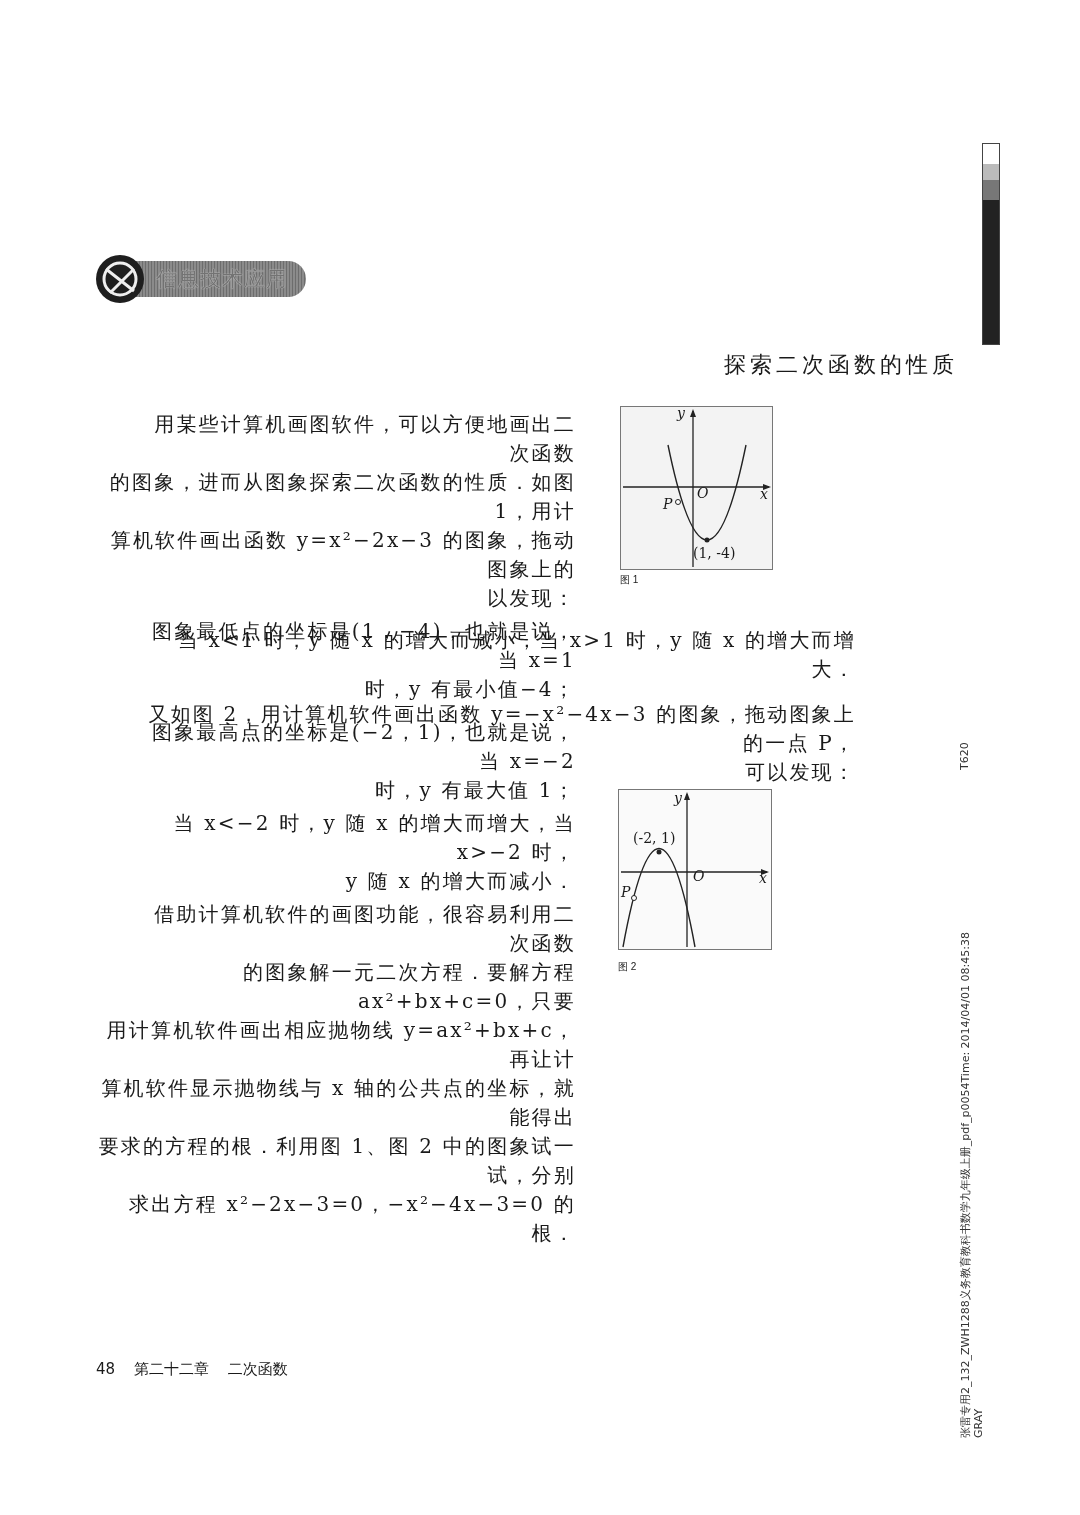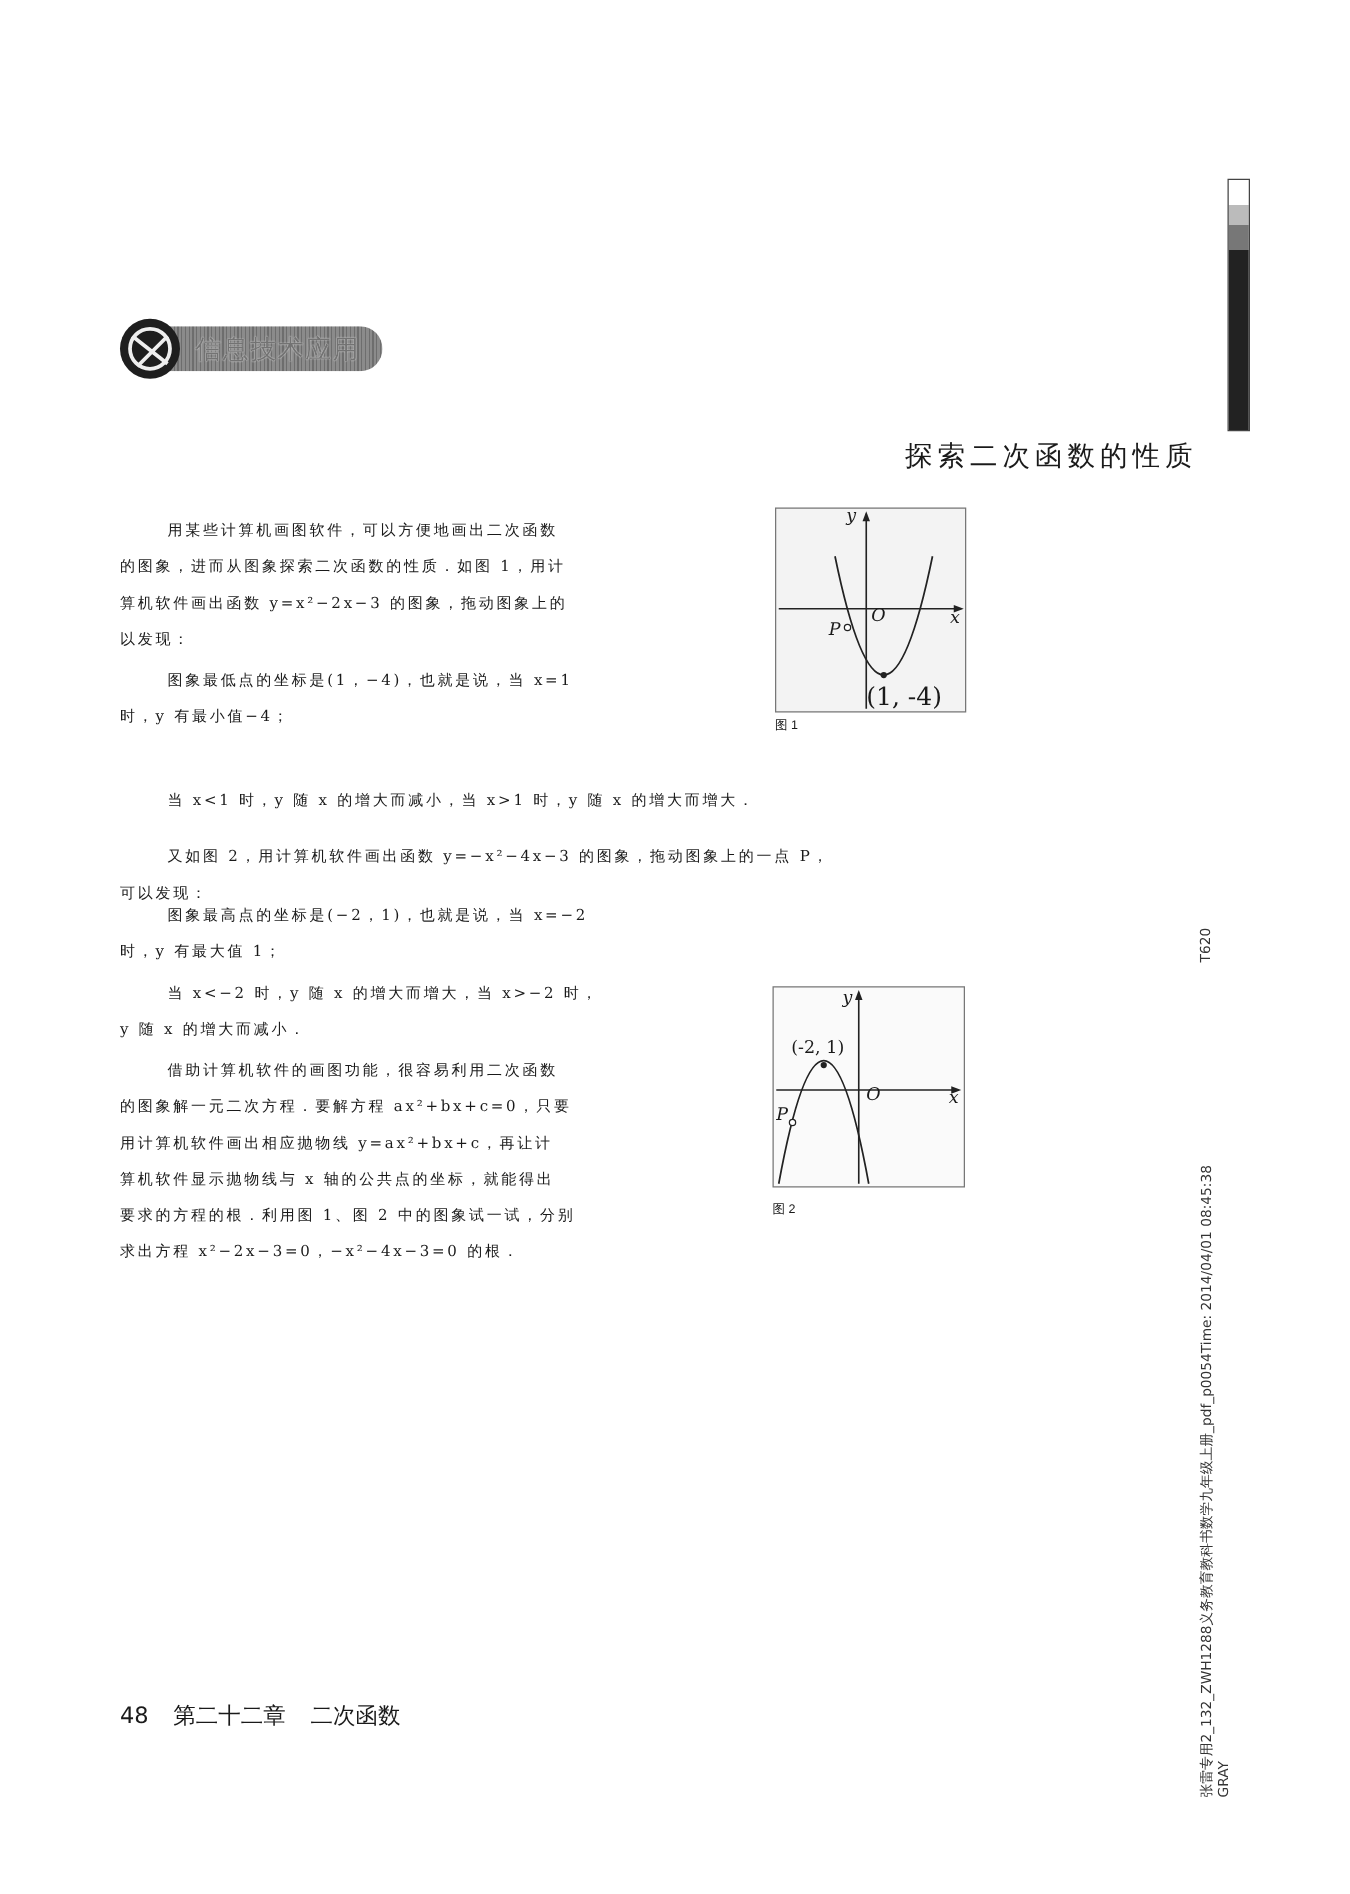--- a/index.html
+++ b/index.html
@@ -7,26 +7,26 @@
          font-family:"DejaVu Serif", serif; color:#1a1a1a; }
   .abs { position:absolute; }
   .badge { left:96px; top:255px; width:212px; height:48px; }
   .badge-pill { position:absolute; left:22px; top:6px; width:188px; height:36px; border-radius:18px;
      background:repeating-linear-gradient(90deg,#9a9a9a 0 1px,#c4c4c4 1px 3px),#b5b5b5;
      background-blend-mode:multiply; }
   .badge-circle { position:absolute; left:0; top:0; width:48px; height:48px; border-radius:50%; background:#1e1e1e; }
   .badge-label { position:absolute; left:60px; top:10px; font-family:"DejaVu Sans",sans-serif; font-size:21px; color:#737373;
      letter-spacing:1px; text-shadow:0 0 1px #fff; }
   .title { left:0; width:930px; top:350px; text-align:right; font-size:22px; letter-spacing:4px;margin-left:28px; }
-  .para { font-size:12px; line-height:29px; letter-spacing:2.2px; }
+  .para { font-size:20px; line-height:29px; letter-spacing:2.2px;text-align:right; }
   .fig { border:1px solid #777; background:#f3f3f3; }
   .caption { font-size:10px; font-family:Liberation Sans, sans-serif; }
   .side { font-family:"DejaVu Sans",sans-serif; font-size:11px; color:#333; white-space:nowrap;
           transform-origin:left top; transform:rotate(-90deg); }
-  .footer { left:96px; top:1360px; font-size:18px; font-family:"DejaVu Sans",sans-serif; }
+  .footer { left:96px; top:1360px; font-size:15px; font-family:"DejaVu Sans",sans-serif; }
   .footer span { margin-right:14px; }
   .gray-strip { left:982px; top:143px; width:16px; height:200px; border:1px solid #444;
       background:linear-gradient(#fff 0 10%, #bbb 10% 18%, #777 18% 28%, #222 28% 100%); }
 </style>
 </head>
 <body>
 
 <div class="abs gray-strip"></div>
 
 <div class="abs badge">
@@ -77,21 +77,21 @@
     <line x1="72" y1="160" x2="72" y2="4" stroke="#222" stroke-width="1.3"></line>
     <polygon points="72,2 69,10 75,10" fill="#222"></polygon>
     <path d="M47 38 Q86 228 125 38" fill="none" stroke="#222" stroke-width="1.4"></path>
     <circle cx="57" cy="95" r="2.5" fill="#fff" stroke="#222"></circle>
     <circle cx="86" cy="133" r="2.5" fill="#222"></circle>
   </svg>
   <span class="abs" style="left:56px; top:-2px; font-style:italic; font-size:14px;">y</span>
   <span class="abs" style="left:139px; top:79px; font-style:italic; font-size:14px;">x</span>
   <span class="abs" style="left:76px; top:78px; font-style:italic; font-size:14px;">O</span>
   <span class="abs" style="left:42px; top:89px; font-style:italic; font-size:14px;">P</span>
-  <span class="abs" style="left:72px; top:138px; font-size:20px;">(1, -4)</span>
+  <span class="abs" style="left:72px; top:138px; font-size:14px;">(1, -4)</span>
 </div>
 <div class="abs caption" style="left:620px; top:573px; width:151px;">图 1</div>
 
 <div class="abs fig" style="left:618px; top:789px; width:152px; height:159px; background:#fafafa;">
   <svg width="152" height="159" viewBox="0 0 152 159">
     <line x1="2" y1="82" x2="148" y2="82" stroke="#222" stroke-width="1.3"></line>
     <polygon points="150,82 142,79 142,85" fill="#222"></polygon>
     <line x1="68" y1="157" x2="68" y2="4" stroke="#222" stroke-width="1.3"></line>
     <polygon points="68,2 65,10 71,10" fill="#222"></polygon>
     <path d="M4 157 Q40 -40 76 157" fill="none" stroke="#222" stroke-width="1.4"></path>

